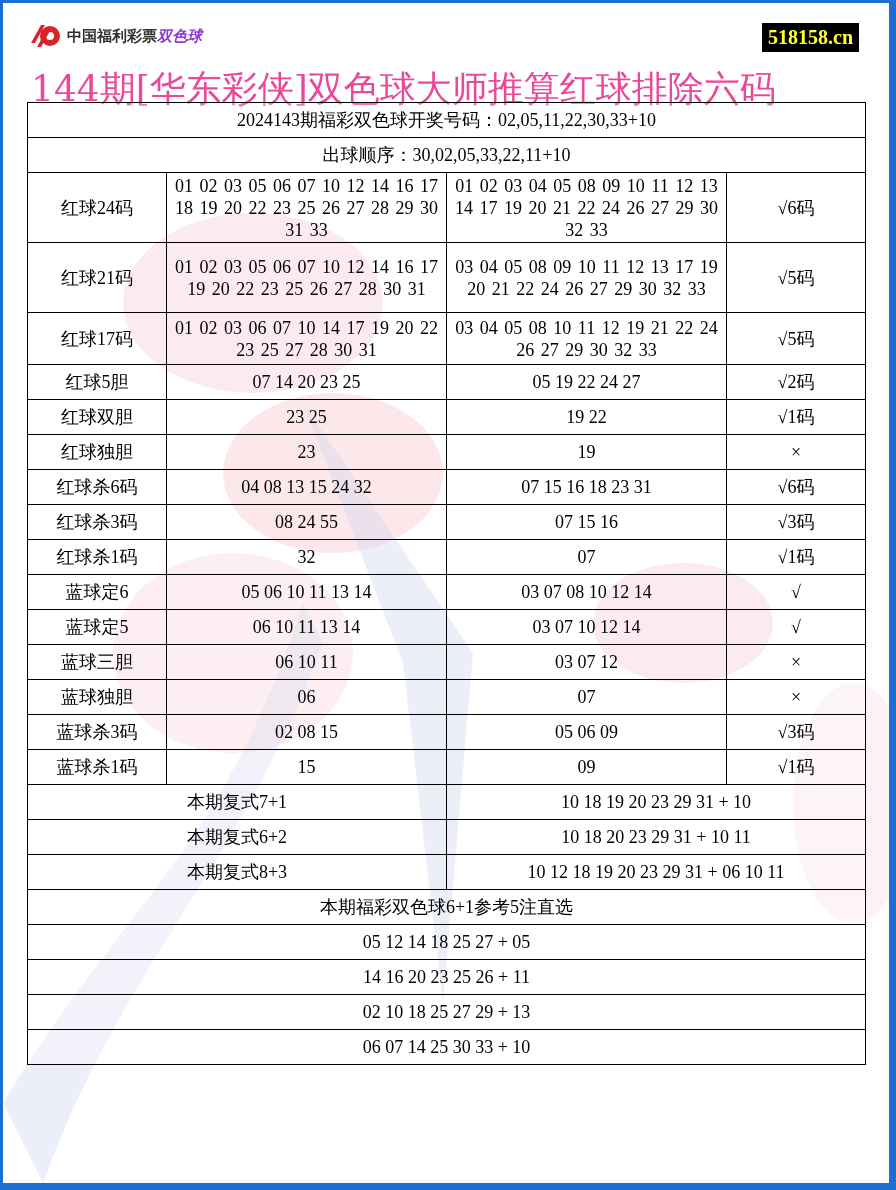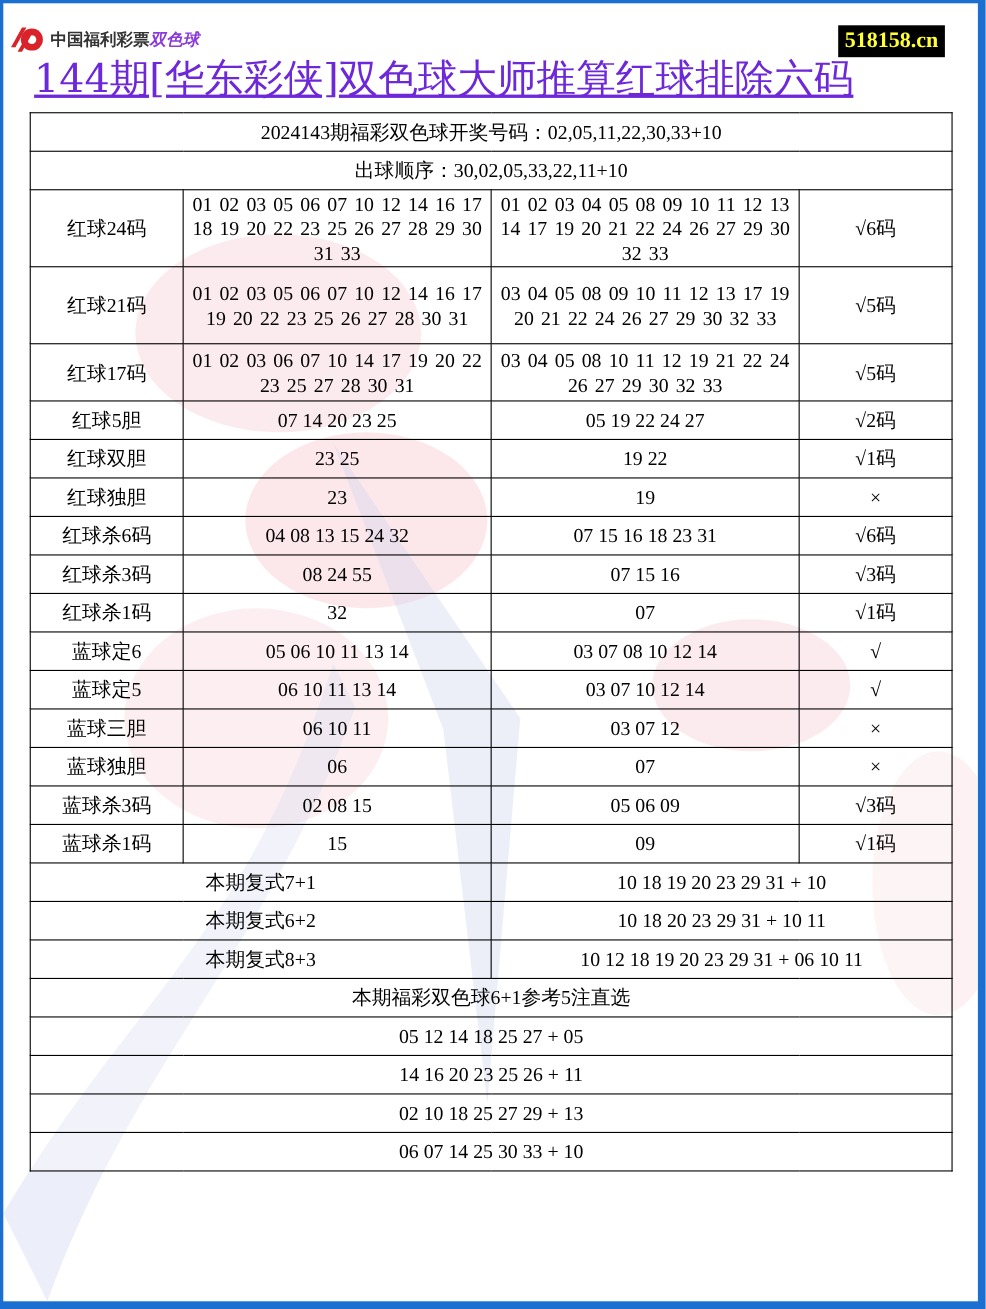--- a/index.html
+++ b/index.html
@@ -8,34 +8,34 @@
     background: #1a6fd0;
     font-family: "DejaVu Serif", "Liberation Serif", serif;
   }
   .frame {
     position: absolute; left: 3px; top: 3px; width: 886px; height: 1180px;
     background: #ffffff;
     overflow: hidden;
   }
   .bg-deco { position: absolute; left: 0; top: 0; width: 886px; height: 1180px; z-index: 0; }
   .logo {
-    position: absolute; left: 3px; top: 20px; display: flex; align-items: center; z-index: 2;
+    position: absolute; left: 24px; top: 20px; display: flex; align-items: center; z-index: 2;
   }
   .logo-text { font-family: "DejaVu Sans", sans-serif; font-size: 15px; font-weight: bold; color: #333; margin-left: 4px; letter-spacing: 0px; }
   .logo-text .sub { color: #8a3ad8; font-style: italic; }
   .site-badge {
     position: absolute; left: 759px; top: 20px; width: 97px; height: 29px;
     background: #000; color: #ffff33; z-index: 2;
     font-family: "Liberation Serif", serif; font-size: 20px; font-weight: bold;
     display: flex; align-items: center; justify-content: center;
   }
   .title {
-    position: absolute; left: 28px; top: 45px; width: 840px; z-index: 2;
-    font-family: "DejaVu Serif", serif; font-size: 36px; color: #6d28d9;
-    white-space: nowrap; letter-spacing: 0px; text-decoration: underline;
+    position: absolute; left: 28px; top: 62px; width: 840px; z-index: 2;
+    font-family: "DejaVu Serif", serif; font-size: 36px; color: #ec4899;
+    white-space: nowrap; letter-spacing: 0px;
   }
   table.main {
     position: absolute; left: 27px; top: 102px; width: 818px; z-index: 2;
     border-collapse: collapse; table-layout: fixed;
     font-family: "Liberation Serif", "DejaVu Serif", serif;
     font-size: 18px; color: #000;
   }
   table.main td {
     border: 1px solid #000; text-align: center; padding: 0; height: 34px;
     background: rgba(255,255,255,0.25);

